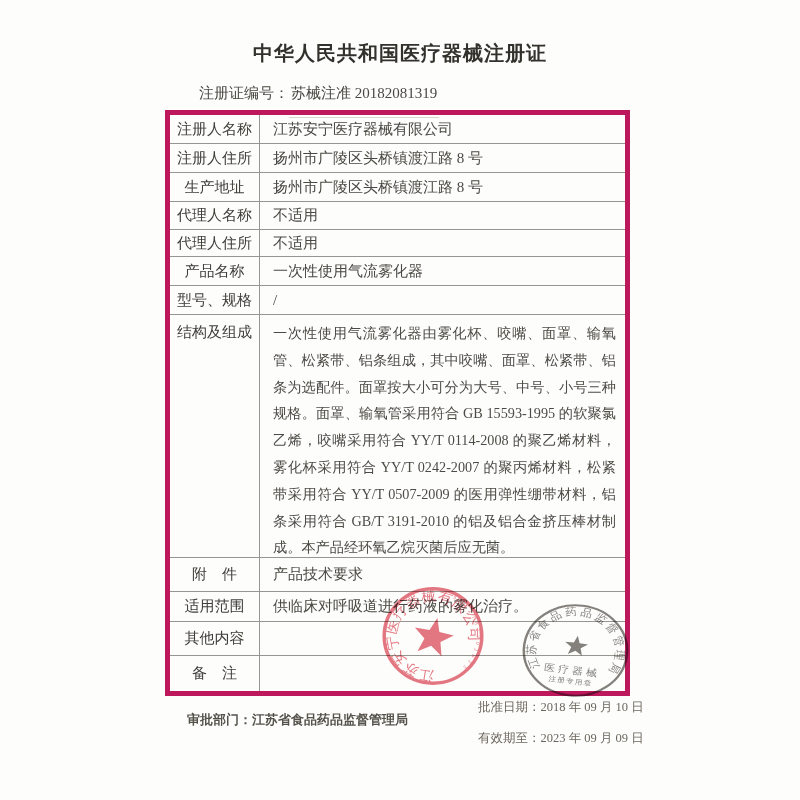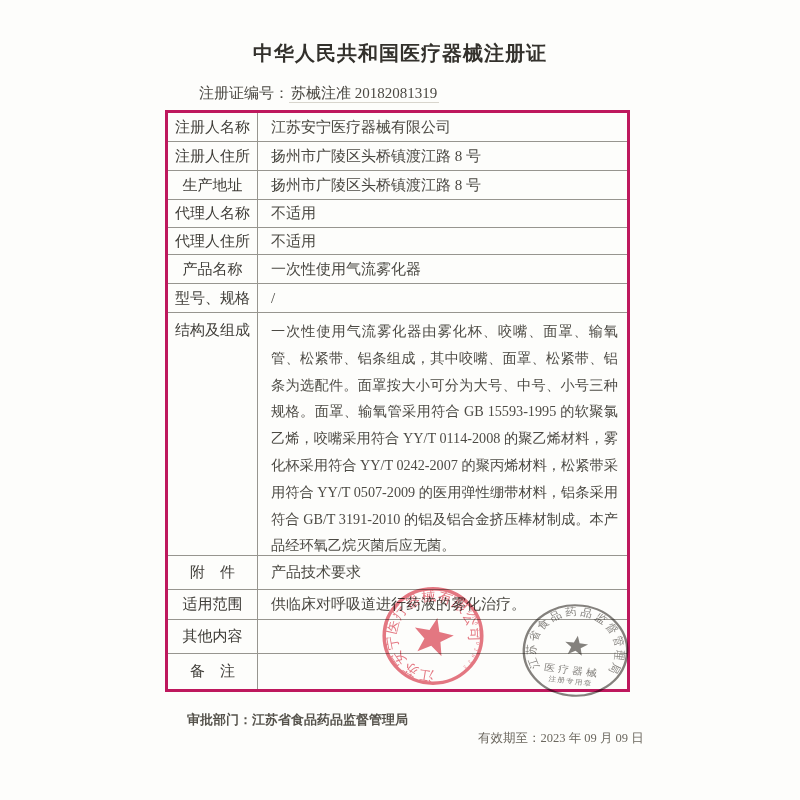--- a/index.html
+++ b/index.html
@@ -2,23 +2,23 @@
 <html><head>
 <meta charset="utf-8">
 <style>
   html,body{margin:0;padding:0;background:#ffffff;}
   body{width:800px;height:800px;overflow:hidden;position:relative;
        font-family:"Liberation Serif","DejaVu Serif",serif;color:#46443f;}
   .page{position:absolute;inset:0;background:#fdfdfb;}
   .doc-title{position:absolute;left:0;top:40px;width:800px;text-align:center;
       font-size:20px;font-weight:700;color:#33312c;letter-spacing:1px;}
   .regline{position:absolute;left:199px;top:84px;font-size:15px;color:#4a4842;}
-  .regline .val{border-bottom:1px solid #d8d5cd;padding:0 2px 1px 2px;}
+  .regline .val{border-bottom:1px solid #d8d5cd;padding:0 2px 16px 2px;}
   .cert-table{position:absolute;left:165px;top:110px;width:465px;
-      border:3px solid #be185d;box-sizing:border-box;}
+      border:5px solid #be185d;box-sizing:border-box;}
   .trow{display:flex;border-bottom:1px solid #97958f;box-sizing:border-box;}
   .trow:last-child{border-bottom:none;}
   .tlabel{width:90px;flex:0 0 90px;border-right:1px solid #97958f;
       display:flex;align-items:center;justify-content:center;
       font-size:15px;color:#3f3d38;box-sizing:border-box;text-align:center;}
   .tvalue{flex:1;display:flex;align-items:center;padding:2px 8px 2px 13px;
       font-size:15px;color:#4a4842;box-sizing:border-box;}
   .trow.tall .tlabel{align-items:flex-start;padding-top:8px;}
   .trow.tall .tvalue{display:block;align-items:flex-start;
       padding:5px 9px 0 13px;font-size:14.2px;line-height:26.8px;
@@ -89,20 +89,23 @@
       <div class="tvalue"></div>
     </div>
     <div class="trow" style="height:35px">
       <div class="tlabel">备　注</div>
     </div>
   </div>
 
   <div class="footer-dept">
     <span>审批部门：</span><span>江苏省食品药品监督管理局</span>
   </div>
+  <div class="footer-date1">
+    <span>批准日期：</span><span>2018 年 09 月 10 日</span>
+  </div>
   <div class="footer-date2">
     <span>有效期至：</span><span>2023 年 09 月 09 日</span>
   </div>
 
   <svg class="seal seal-company" viewBox="0 0 140 140" preserveAspectRatio="none">
     <g fill="#e05a68" stroke="none">
       <circle cx="70" cy="70" r="56" fill="none" stroke="#e05a68" stroke-width="4"></circle>
       <path id="csealArc" d="M 71.5 112 A 42 42 0 1 1 109.9 83" fill="none"></path>
       <text font-size="16.5" fill="#e05a68">
         <textPath href="#csealArc" startOffset="0" textLength="206" lengthAdjust="spacing">江苏安宁医疗器械有限公司</textPath>

